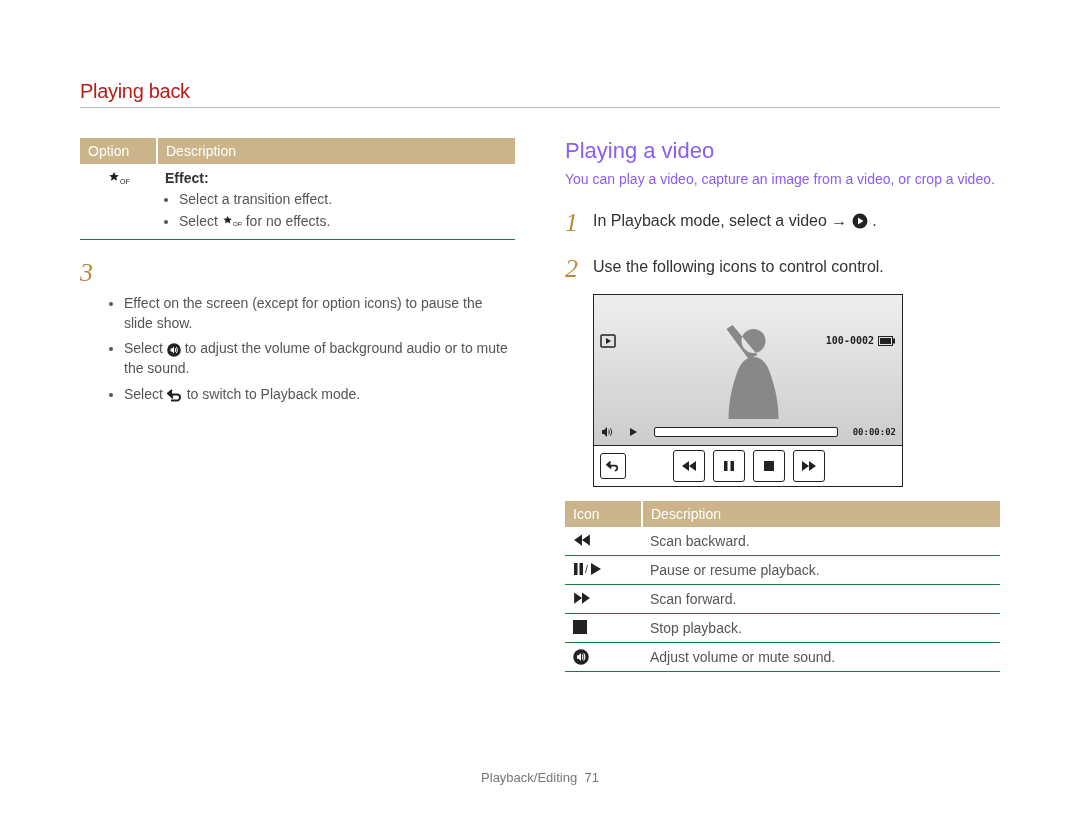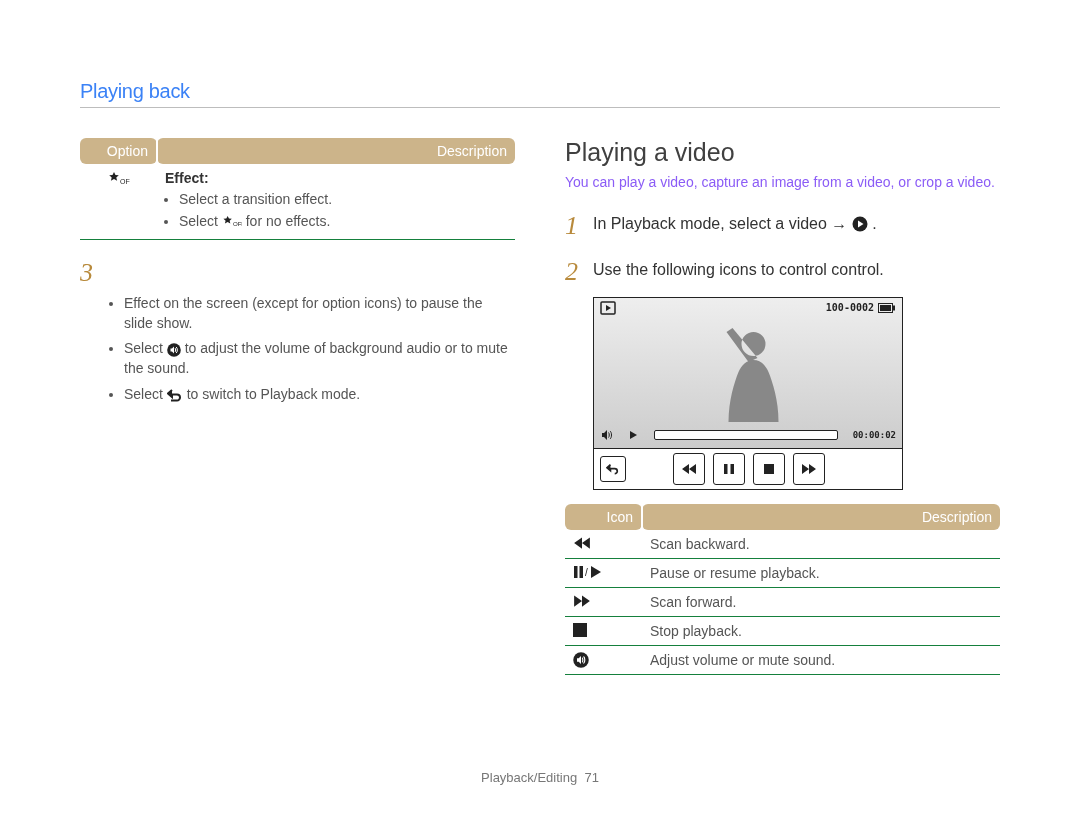--- a/index.html
+++ b/index.html
@@ -12,21 +12,21 @@
     position: relative;
     box-sizing: border-box;
   }
   .page {
     width: 920px;
     margin: 0 auto;
     padding-top: 80px;
   }
   .section-title {
     font-size: 20px;
-    color: #3b82f6;
+    color: #b91c1c;
     border-bottom: 1px solid #bdbdbd;
     padding-bottom: 4px;
     margin-bottom: 30px;
     letter-spacing: -0.3px;
   }
   .columns {
     display: flex;
     gap: 50px;
   }
   .col {
@@ -34,24 +34,23 @@
     min-width: 0;
   }
   table.opt {
     border-collapse: collapse;
     width: 100%;
     font-size: 14px;
   }
   table.opt th {
     background: #ccb48a;
     color: #fff;
-    text-align: right;
+    text-align: left;
     padding: 5px 8px;
     font-weight: normal;
-    border-radius: 6px;
   }
   table.opt th:first-child {
     width: 60px;
     border-right: 2px solid #fff;
   }
   table.opt td {
     padding: 6px 8px;
     vertical-align: top;
     color: #555;
     border-bottom: 1px solid #15803d;
@@ -83,42 +82,42 @@
   .step-text { font-size: 16px; color:#333; line-height:1.4; }
   ul.bullets {
     margin: 8px 0 0 28px;
     padding-left: 16px;
     list-style: disc;
     font-size: 14px;
     color:#555;
   }
   ul.bullets li { margin-bottom: 6px; line-height:1.4; }
   .heading {
-    font-size: 25px;
-    color: #404040;
+    font-size: 22px;
+    color: #8b5cf6;
     margin: 0 0 6px 0;
   }
   .intro { font-size: 14px; color:#8b5cf6; line-height:1.4; margin-bottom:18px; }
 
   
   .player {
     width: 310px;
     margin: 12px 0 14px 28px;
     background: #fff;
   }
   .screen {
     border: 1px solid #222;
     background: linear-gradient(#eee,#ccc);
     position: relative;
     height: 150px;
     overflow:hidden;
   }
   .topbar {
     display:flex; justify-content:space-between; align-items:center;
-    padding: 3px 6px; font-size:10px; color:#222;
+    padding: 3px 6px; font-size:10px; color:#222;margin-top:36px;
   }
   .silhouette {
     position:absolute; bottom:26px; left:50%; transform:translateX(-45%);
     width:110px; height:100px;
   }
   .progressbar {
     position:absolute; bottom:4px; left:6px; right:6px;
     height: 18px; display:flex; align-items:center; gap:15px;
     font-size:9px; color:#222;
   }

